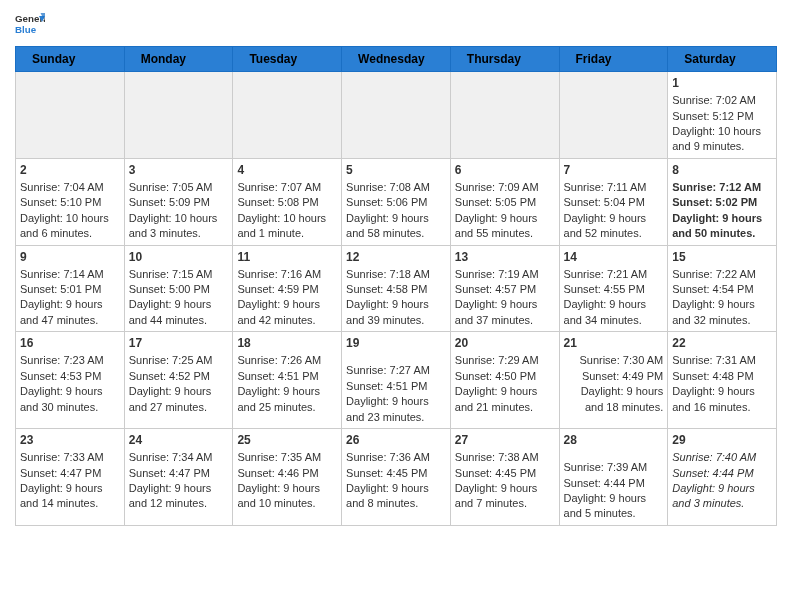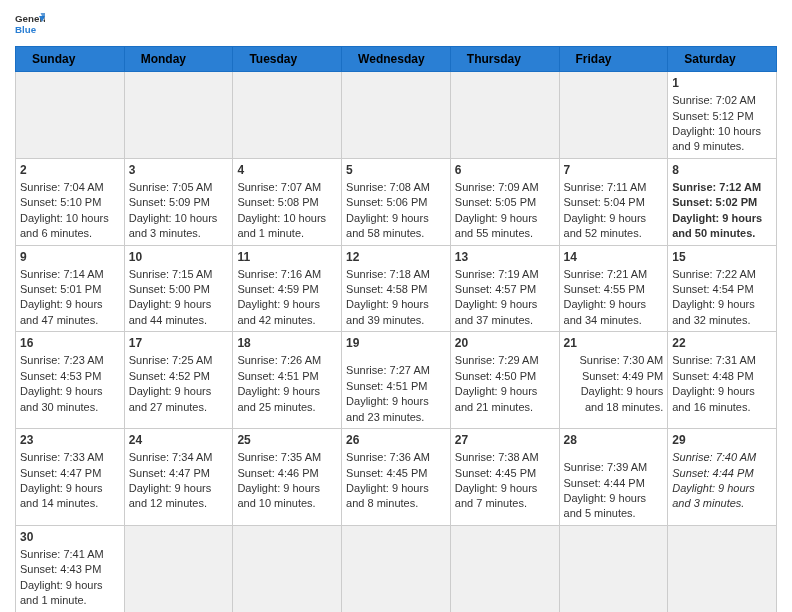--- a/index.html
+++ b/index.html
@@ -298,29 +298,15 @@
 Sunset: 4:44 PM
 Daylight: 9 hours and 5 minutes.</div>
           </td>
           <td>
             <span class="day-number">29</span>
             <div class="day-info" style="white-space: pre-line; font-style: italic;">Sunrise: 7:40 AM
 Sunset: 4:44 PM
 Daylight: 9 hours and 3 minutes.</div>
           </td>
         </tr>
-        <tr>
-          <td>
-            <span class="day-number">30</span>
-            <div class="day-info" style="white-space: pre-line;">Sunrise: 7:41 AM
-Sunset: 4:43 PM
-Daylight: 9 hours and 1 minute.</div>
-          </td>
-          <td class="empty"></td>
-          <td class="empty"></td>
-          <td class="empty"></td>
-          <td class="empty"></td>
-          <td class="empty"></td>
-          <td class="empty"></td>
-        </tr>
       </tbody>
   </table>
 </div>
 
 </body></html>

